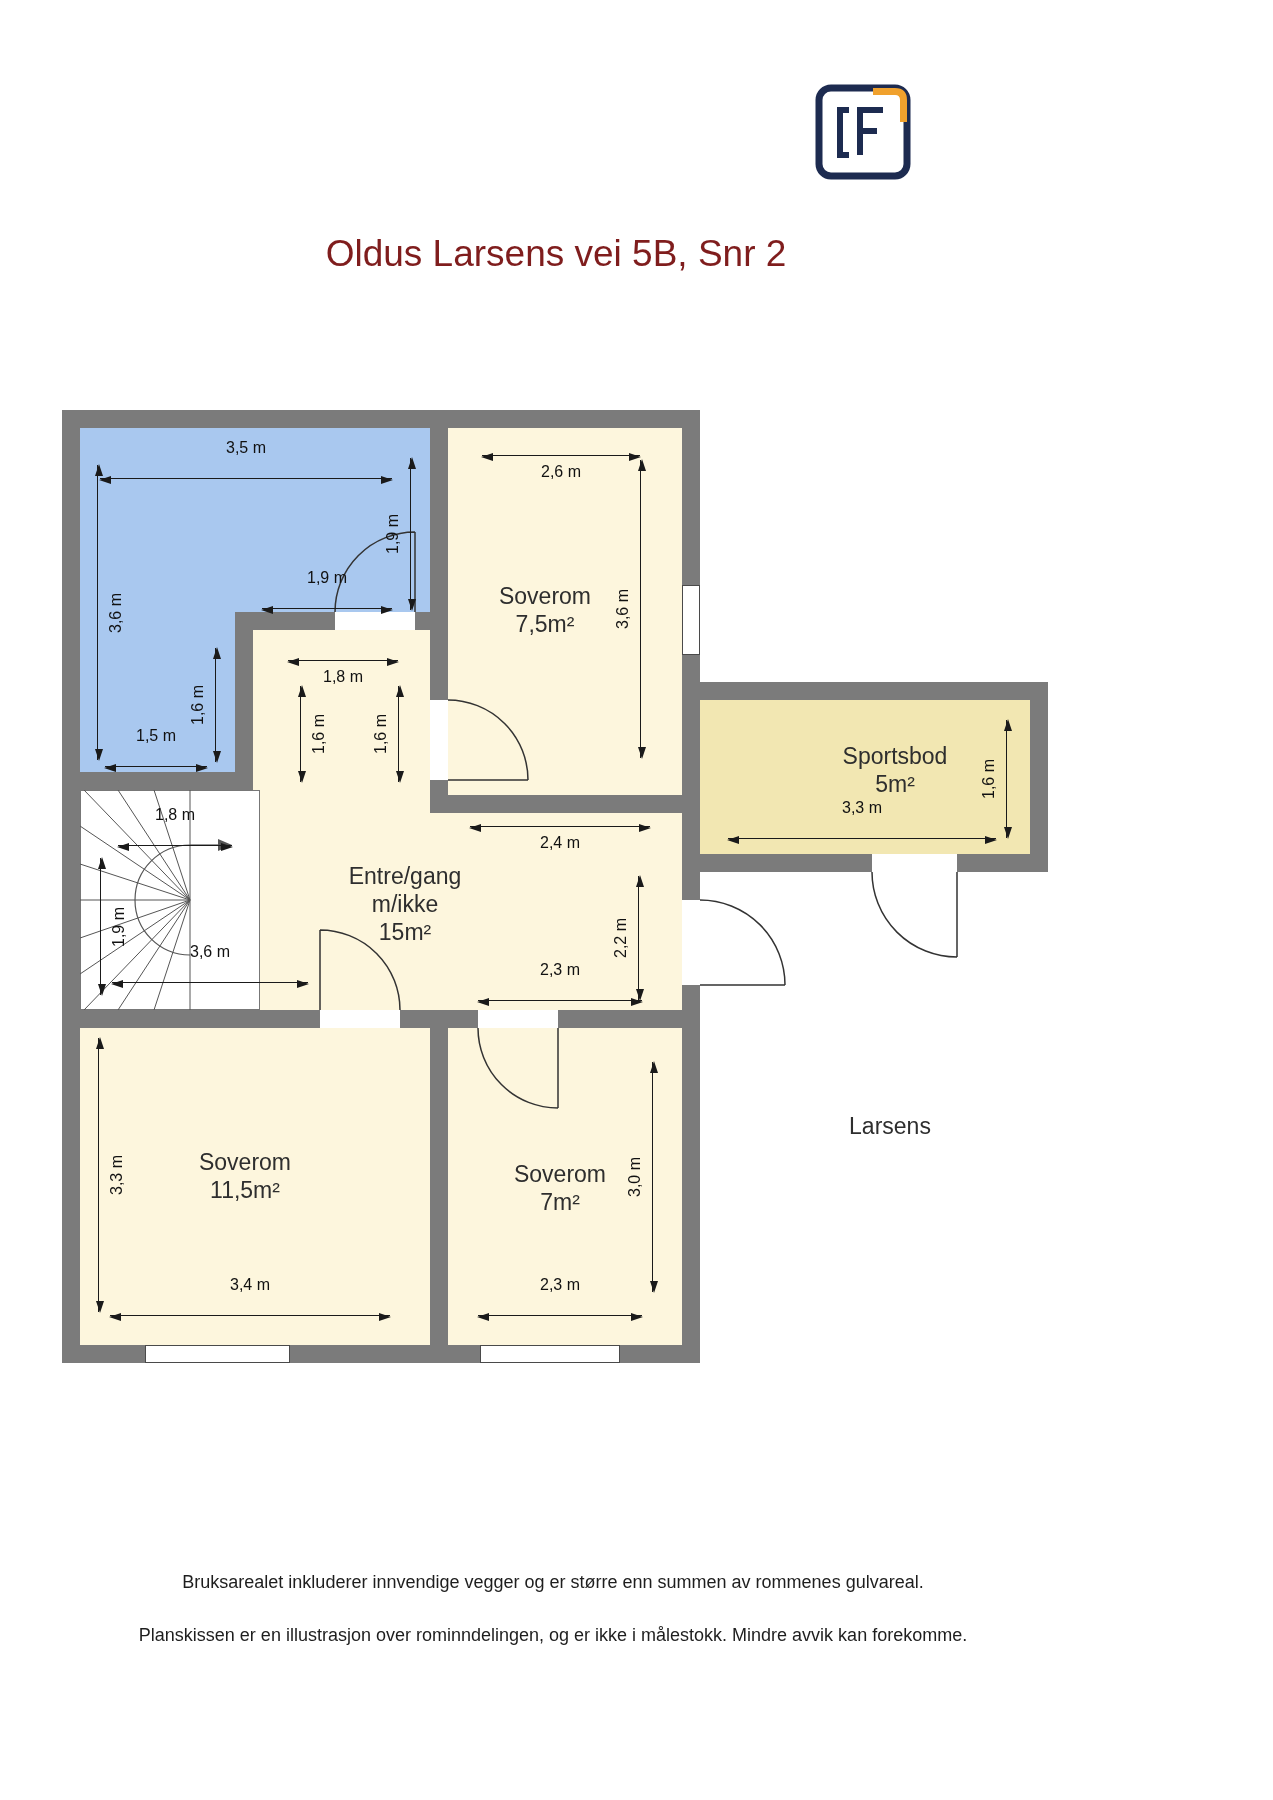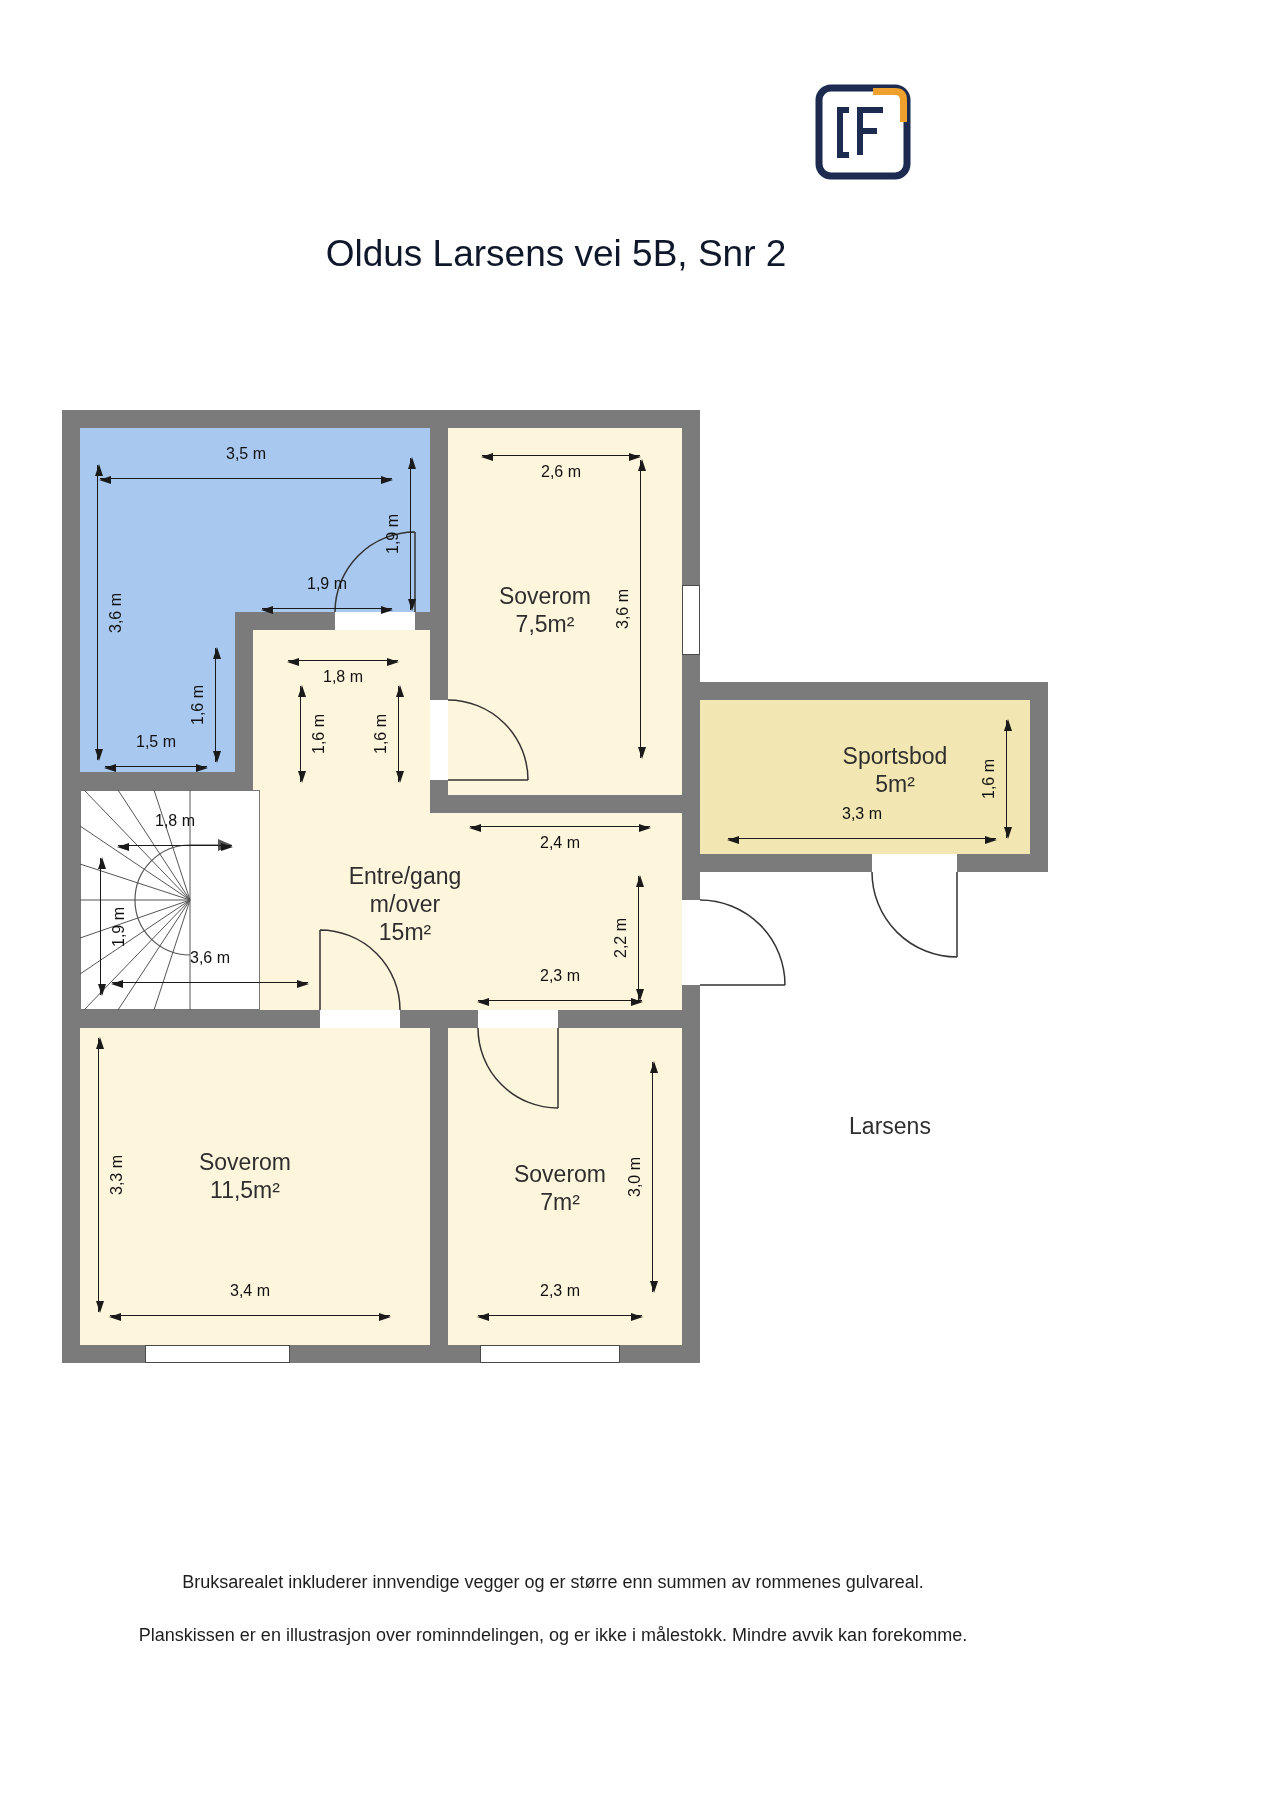--- a/index.html
+++ b/index.html
@@ -2,21 +2,21 @@
 <html><head>
 <meta charset="utf-8">
 <style>
   html,body{margin:0;padding:0;background:#ffffff;}
   .page{position:relative;width:1273px;height:1800px;background:#ffffff;overflow:hidden;
         font-family:"Liberation Sans",sans-serif;color:#2e2e2e;}
   .abs{position:absolute;}
 
   
   .title{position:absolute;left:0;top:233px;width:1112px;text-align:center;
-         font-size:37px;color:#0f172a;}
+         font-size:37px;color:#7f1d1d;}
   .subtitle{position:absolute;left:0;top:291px;width:1112px;text-align:center;
             font-size:29px;color:#3a3a3a;}
 
   
   .logo{position:absolute;left:813px;top:82px;width:320px;height:110px;}
   .logo-text{position:absolute;left:115px;top:8px;color:#1d2b50;}
   .logo-l1,.logo-l2{font-size:27px;font-weight:700;letter-spacing:1px;line-height:31px;}
   .logo-l3{font-size:15px;font-weight:700;letter-spacing:2.6px;margin-top:5px;}
 
   
@@ -34,21 +34,21 @@
   .dim{position:absolute;}
   .dim .lbl{position:absolute;font-size:16px;color:#111;white-space:nowrap;}
   .dim-h{height:0;border-top:1.5px solid #1a1a1a;}
   .dim-h::before{content:"";position:absolute;left:-1px;top:-3.5px;width:0;height:0;
     border-top:4.2px solid transparent;border-bottom:4.2px solid transparent;
     border-right:12px solid #1a1a1a;}
   .dim-h::after{content:"";position:absolute;right:-1px;top:-3.5px;width:0;height:0;
     border-top:4.2px solid transparent;border-bottom:4.2px solid transparent;
     border-left:12px solid #1a1a1a;}
   .dim-h .lbl{left:50%;transform:translateX(-50%);}
-  .dim-h.lbl-above .lbl{bottom:16px;margin-top:28px;}
+  .dim-h.lbl-above .lbl{bottom:22px;margin-top:28px;}
   .dim-h.lbl-below .lbl{top:7px;}
   .dim-v{width:0;border-left:1.5px solid #1a1a1a;}
   .dim-v::before{content:"";position:absolute;top:-1px;left:-3.5px;width:0;height:0;
     border-left:4.2px solid transparent;border-right:4.2px solid transparent;
     border-bottom:12px solid #1a1a1a;}
   .dim-v::after{content:"";position:absolute;bottom:-1px;left:-3.5px;width:0;height:0;
     border-left:4.2px solid transparent;border-right:4.2px solid transparent;
     border-top:12px solid #1a1a1a;}
   .dim-v .lbl{top:50%;writing-mode:vertical-rl;transform:translateY(-50%) rotate(180deg);}
   .dim-v.lbl-left .lbl{right:9px;}
@@ -228,21 +228,21 @@
   <div class="room-label" style="left:455px;top:582px;width:180px">
     <div>Soverom</div>
     <div>7,5m²</div>
   </div>
   <div class="room-label" style="left:800px;top:742px;width:190px">
     <div>Sportsbod</div>
     <div>5m²</div>
   </div>
   <div class="room-label" style="left:310px;top:862px;width:190px">
     <div>Entre/gang</div>
-    <div>m/over</div>
+    <div>m/ikke</div>
     <div>15m²</div>
   </div>
   <div class="room-label" style="left:150px;top:1148px;width:190px">
     <div>Soverom</div>
     <div>11,5m²</div>
   </div>
   <div class="room-label" style="left:470px;top:1160px;width:180px">
     <div>Soverom</div>
     <div>7m²</div>
   </div>

